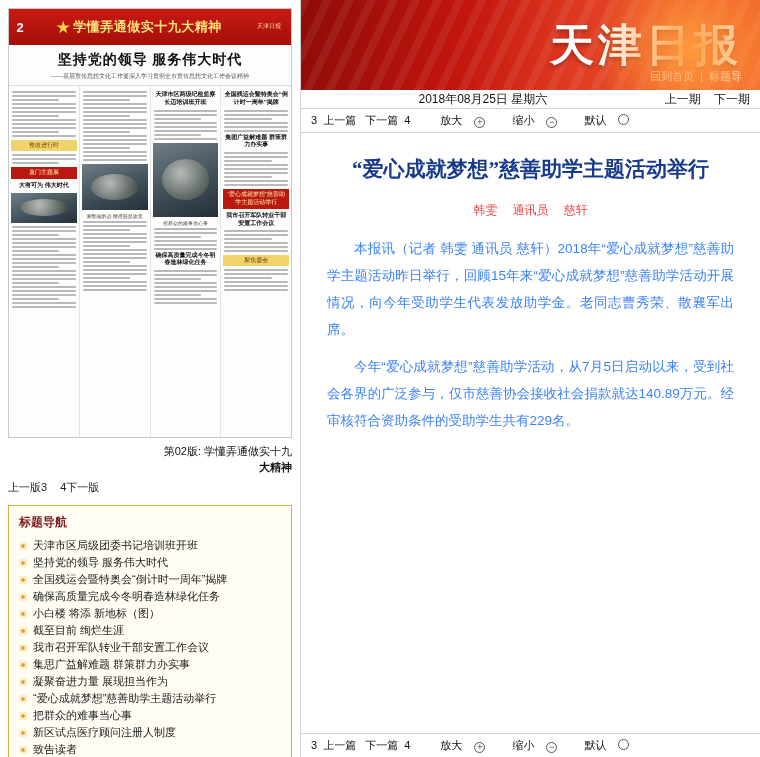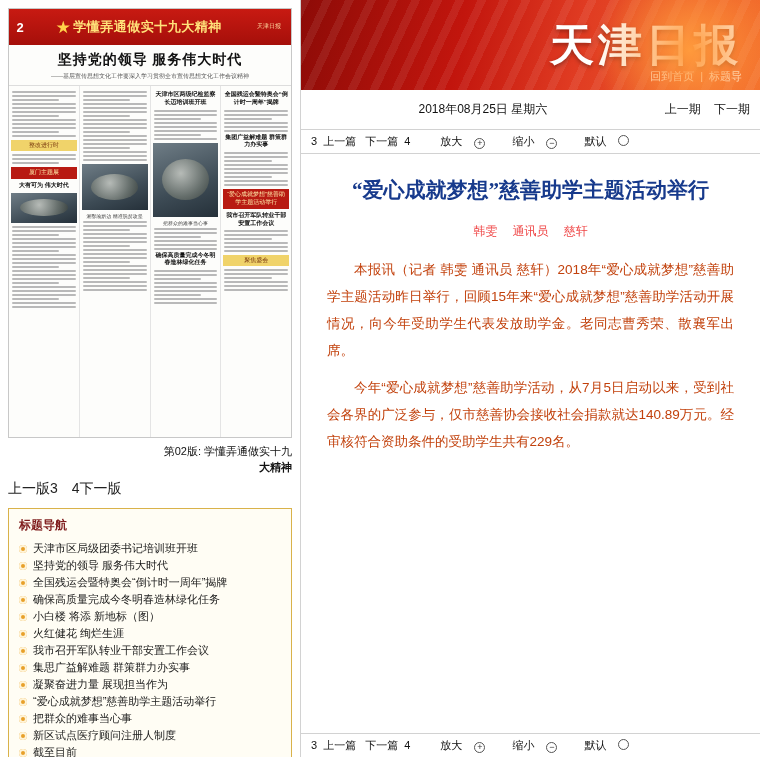--- a/index.html
+++ b/index.html
@@ -110,21 +110,21 @@
     padding:1px; margin:3px 0;
   }
 
   .np-meta {
     margin-top:6px;
     font-size:11px; color:#111; line-height:1.45;text-align:right;
   }
   .np-meta .ln2 { font-weight:bold; }
   .np-nav {
     margin-top:4px;
-    font-size:14px; color:#222;
+    font-size:11px; color:#222;
   }
   .np-nav span { margin-right:10px; cursor:pointer; }
 
   
   .hl-box {
     margin-top:10px;
     width:284px;
     border:1px solid #d9b24a;
     background:#fffdf4;
     padding:8px 10px 10px 10px;
@@ -178,21 +178,21 @@
     text-shadow:0 2px 4px rgba(0,0,0,.35);
   }
   .banner-links{
     position:absolute; right:18px; bottom:6px;
     font-size:11px; color:#ffffff;
   }
   .banner-links span{ cursor:pointer; }
   .banner-links .sep{ margin:0 6px; }
 
   .date-bar{
-    height:40px; display:flex; align-items:center;
+    height:19px; display:flex; align-items:center;
     padding:0 10px;
     border-bottom:1px solid #d2d2d2;
     font-size:12px; color:#111;
   }
   .date-bar .date{ flex:1; text-align:center; }
   .date-bar .issue-nav span{ margin-left:10px; cursor:pointer; }
 
   .pager{
     height:24px; display:flex; align-items:center; justify-content:flex-start;
     padding:0 10px;
@@ -216,21 +216,21 @@
     font-family:"Liberation Serif", serif;
     font-size:21px; font-weight:bold; color:#173a8c;
     text-align:center; line-height:1.4;
   }
   .art-byline{
     text-align:center; font-size:12px; color:#ef4444;
     margin:18px 0 16px 0;
   }
   .art-byline span{ margin:0 6px; }
   .art-p{
-    font-size:13.5px; color:#c2410c; line-height:2.0;
+    font-size:13.5px; color:#3b82f6; line-height:2.0;
     text-indent:2em; text-align:justify;
     margin:0 0 10px 0;
     font-family:"Liberation Sans", sans-serif;
   }
 
   .pager.bottom{
     position:absolute; left:0; bottom:0; width:460px;
     border-top:1px solid #d2d2d2; border-bottom:none;
     background:#fff;
   }
@@ -422,28 +422,28 @@
       <span>4下一版</span>
     </div>
 
     <div class="hl-box">
       <div class="hl-title">标题导航</div>
       <div class="hl-item">天津市区局级团委书记培训班开班</div>
       <div class="hl-item">坚持党的领导 服务伟大时代</div>
       <div class="hl-item">全国残运会暨特奥会“倒计时一周年”揭牌</div>
       <div class="hl-item">确保高质量完成今冬明春造林绿化任务</div>
       <div class="hl-item">小白楼 将添 新地标（图）</div>
-      <div class="hl-item">火红健花 绚烂生涯</div>
+      <div class="hl-item">截至目前 绚烂生涯</div>
       <div class="hl-item">我市召开军队转业干部安置工作会议</div>
       <div class="hl-item">集思广益解难题 群策群力办实事</div>
       <div class="hl-item">凝聚奋进力量 展现担当作为</div>
       <div class="hl-item">“爱心成就梦想”慈善助学主题活动举行</div>
       <div class="hl-item">把群众的难事当心事</div>
       <div class="hl-item">新区试点医疗顾问注册人制度</div>
-      <div class="hl-item">截至目前</div>
+      <div class="hl-item">致告读者</div>
     </div>
 
   </div>
 
   <div class="right-col">
 
     <div class="banner">
       <div class="banner-title">天津日报</div>
       <div class="banner-links">
         <span>回到首页</span><span class="sep">|</span><span>标题导</span>

